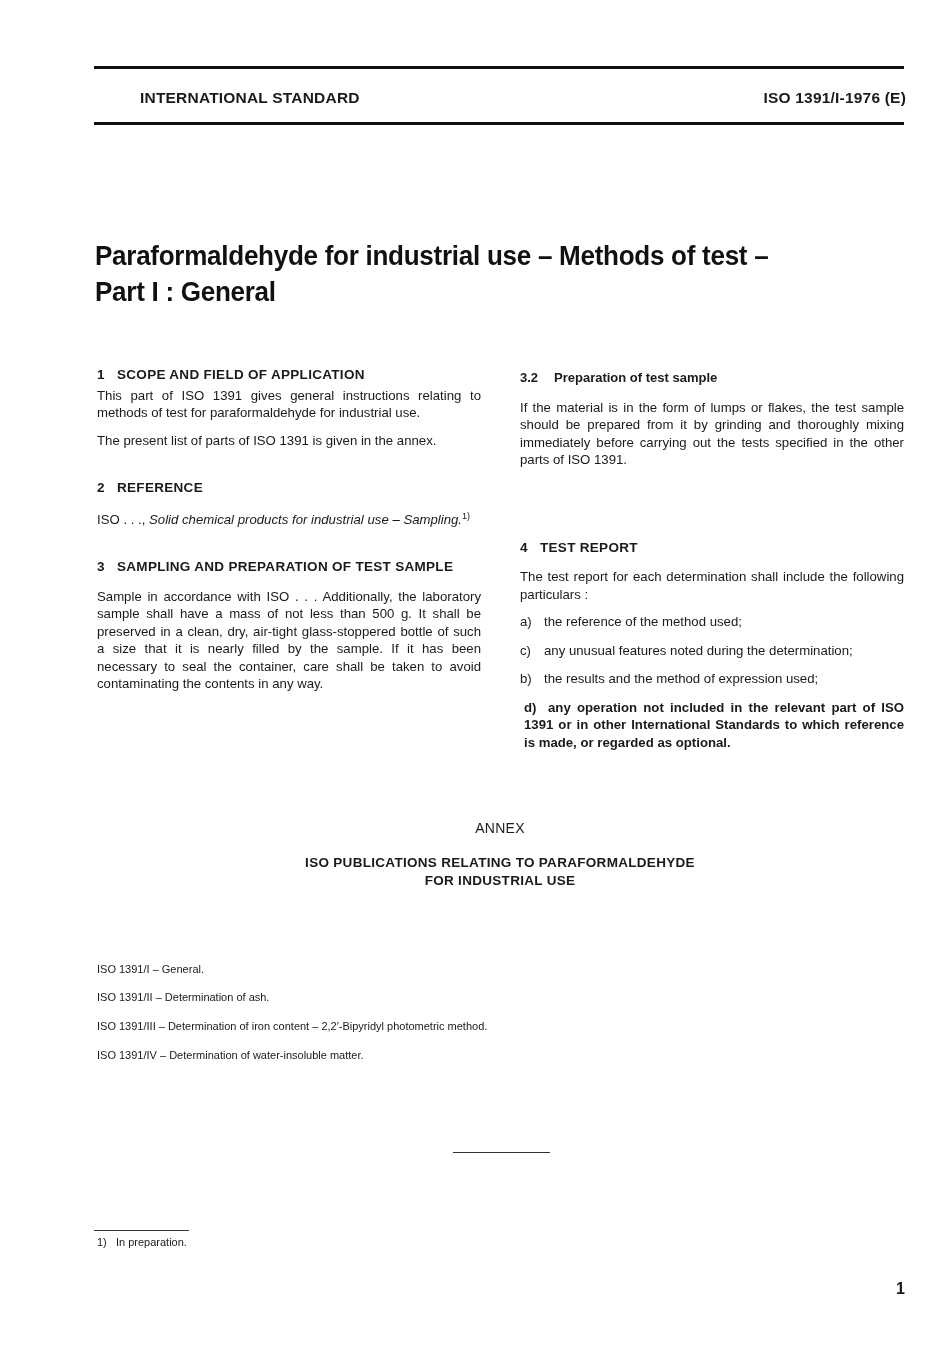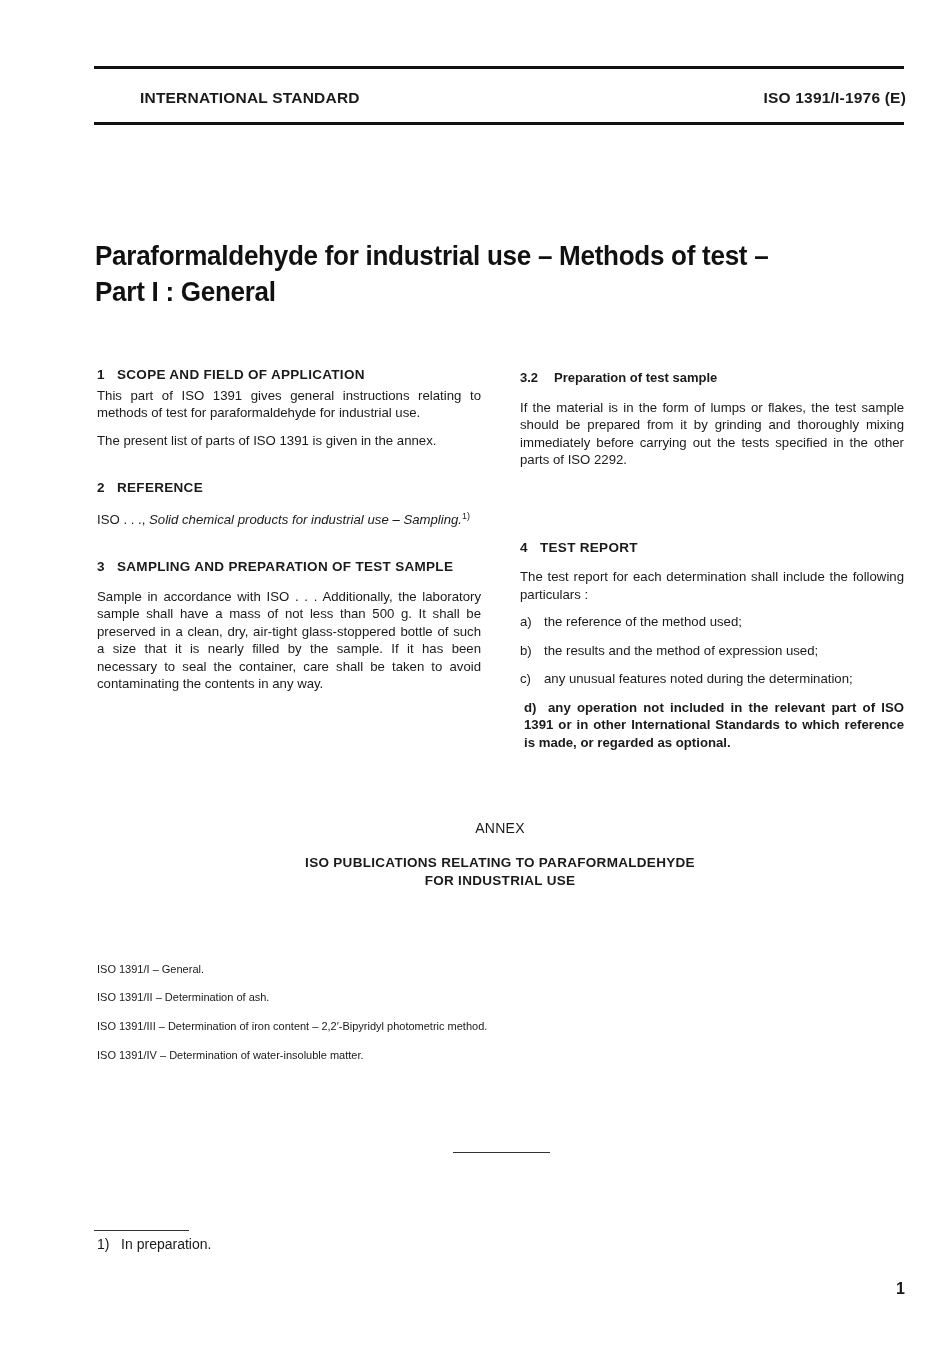--- a/index.html
+++ b/index.html
@@ -22,21 +22,21 @@
     .sub { font-weight: bold; font-size: 13px; margin: 0; }
     .num { display: inline-block; width: 20px; }
     .subnum { display: inline-block; width: 34px; }
     .list-item { margin: 0 0 0 24px; }
     .list-item .lbl { display: inline-block; width: 24px; }
     .list-item.multi { margin-left: 4px; text-indent: 0; font-weight: bold; }
     .annex-label { left: 0; width: 1000px; text-align: center; font-size: 14px; letter-spacing: 0.3px; }
     .annex-title { left: 0; width: 1000px; text-align: center; font-size: 13.5px; font-weight: bold; line-height: 18px; letter-spacing: 0.3px; }
     .pub { left: 97px; font-size: 11px; }
     sup { font-size: 9px; vertical-align: 5px; }
-    .footnote { left: 97px; top: 1236px; font-size: 14px; }
+    .footnote { left: 97px; top: 1236px; font-size: 11px; }
     .pageno { left: 896px; top: 1280px; font-size: 16px; font-weight: bold; }
   </style>
 </head>
 <body>
 
 <div class="rule" style="left:94px; top:66px; width:810px; height:3px;"></div>
 <div class="abs hdr" style="left:95px; top:89px;">INTERNATIONAL STANDARD</div>
 <div class="abs hdr" style="right:44px; top:89px;">ISO 1391/I-1976 (E)</div>
 <div class="rule" style="left:94px; top:122px; width:810px; height:3px;"></div>
 
@@ -61,30 +61,30 @@
 
   <div style="margin-top:30px;">
     <p class="sec"><span class="num">3</span><span>SAMPLING AND PREPARATION OF TEST SAMPLE</span></p>
     <p style="margin-top:12px;">Sample in accordance with ISO . . . Additionally, the laboratory sample shall have a mass of not less than 500 g. It shall be preserved in a clean, dry, air-tight glass-stoppered bottle of such a size that it is nearly filled by the sample. If it has been necessary to seal the container, care shall be taken to avoid contaminating the contents in any way.</p>
   </div>
 </div>
 
 <div class="col" style="left:520px; top:369px;">
   <div>
     <p class="sub"><span class="subnum">3.2</span><span>Preparation of test sample</span></p>
-    <p style="margin-top:12px;">If the material is in the form of lumps or flakes, the test sample should be prepared from it by grinding and thoroughly mixing immediately before carrying out the tests specified in the other parts of ISO 2292.</p>
+    <p style="margin-top:12px;">If the material is in the form of lumps or flakes, the test sample should be prepared from it by grinding and thoroughly mixing immediately before carrying out the tests specified in the other parts of ISO 1391.</p>
   </div>
 
   <div style="margin-top:70px;">
     <p class="sec"><span class="num">4</span><span>TEST REPORT</span></p>
     <p style="margin-top:12px;">The test report for each determination shall include the following particulars :</p>
     <div style="margin-top:10px;">
       <p class="list-item" style="margin-bottom:11px;"><span class="lbl">a)</span><span>the reference of the method used;</span></p>
+      <p class="list-item" style="margin-bottom:11px;"><span class="lbl">c)</span><span>any unusual features noted during the determination;</span></p>
       <p class="list-item" style="margin-bottom:11px;"><span class="lbl">b)</span><span>the results and the method of expression used;</span></p>
-      <p class="list-item" style="margin-bottom:11px;"><span class="lbl">c)</span><span>any unusual features noted during the determination;</span></p>
       <p class="list-item multi"><span class="lbl">d)</span><span>any operation not included in the relevant part of ISO 1391 or in other International Standards to which reference is made, or regarded as optional.</span></p>
     </div>
   </div>
 </div>
 
 <div class="abs annex-label" style="top:820px;">ANNEX</div>
 <div class="abs annex-title" style="top:854px;">
   <div>ISO PUBLICATIONS RELATING TO PARAFORMALDEHYDE</div>
   <div>FOR INDUSTRIAL USE</div>
 </div>

